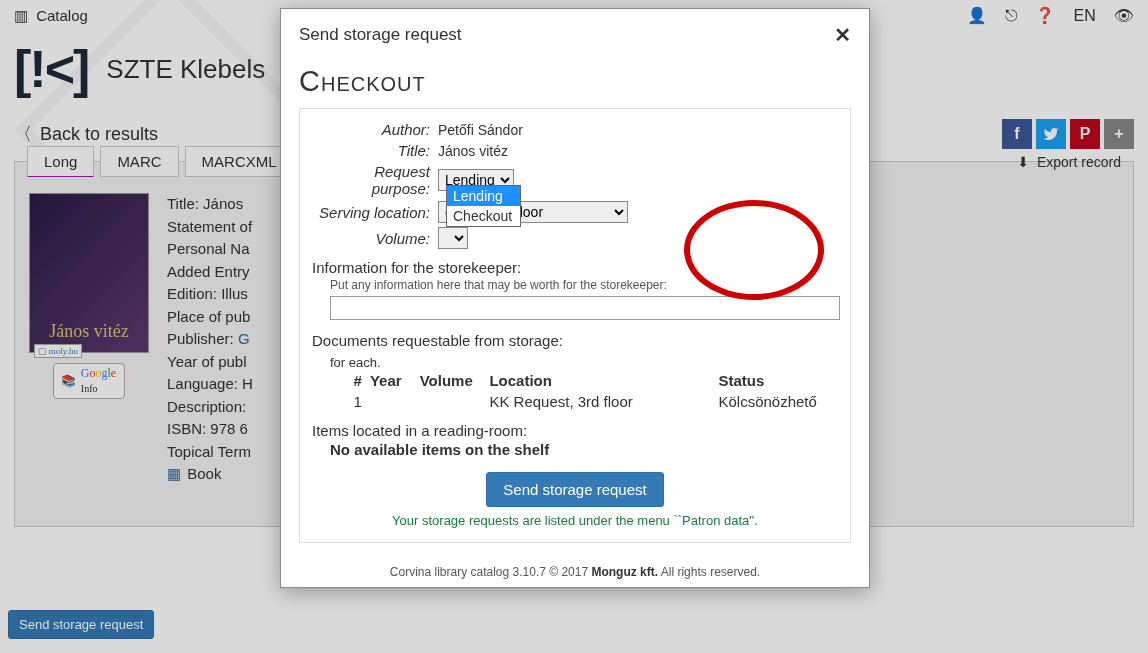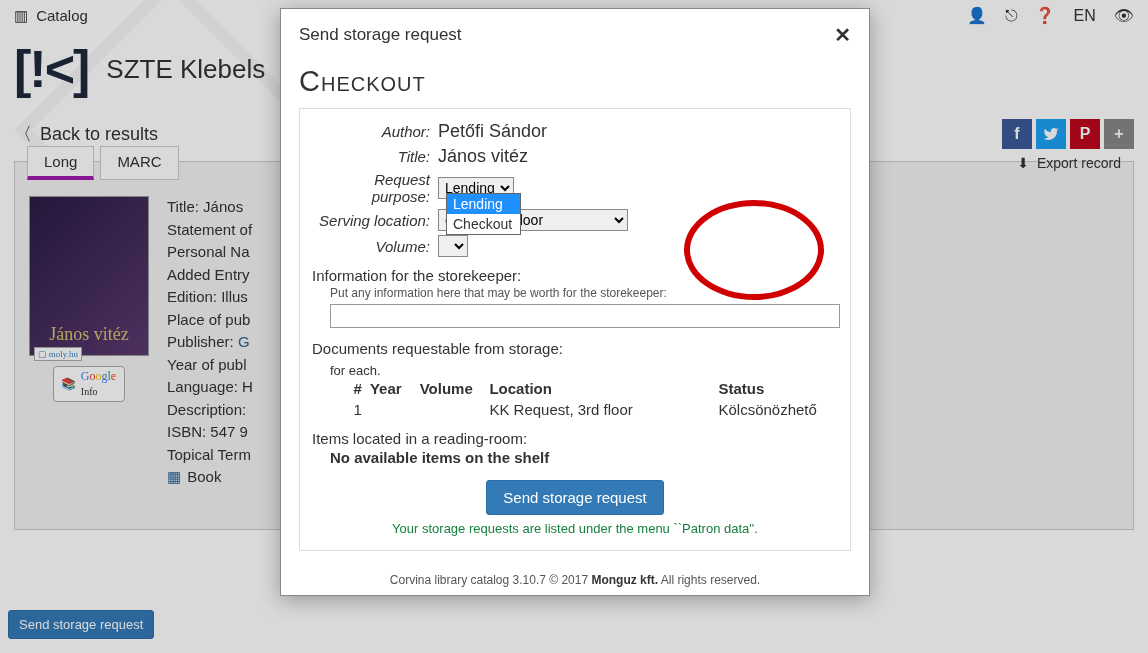--- a/index.html
+++ b/index.html
@@ -84,21 +84,21 @@
       padding: 0 12px;
     }
     .tabs { display: flex; gap: 6px; }
     .tab {
       background: #fff;
       border: 1px solid #ccc;
       padding: 6px 16px;
       font-size: 15px;
       cursor: pointer;
     }
-    .tab.active { border-bottom: 4px solid #a21caf; }
+    .tab.active { border-bottom: 1px solid #a21caf; }
     .export { display: flex; align-items: center; gap: 8px; font-size: 14px; cursor: pointer; }
     .detail-body { display: flex; gap: 18px; padding: 0 14px; }
     .cover-col { display: flex; flex-direction: column; align-items: center; gap: 10px; }
     .cover {
       width: 120px; height: 160px;
       background: linear-gradient(135deg, #2b1b45, #5a3a70);
       border: 1px solid #999;
       position: relative;
       color: #d8c070;
       display: flex; align-items: flex-end; justify-content: center;
@@ -156,21 +156,21 @@
     .section-title {
       font-variant: small-caps;
       font-size: 29px;
       letter-spacing: 1px;
       margin: 6px 0 10px;
       color: #333;
     }
     .checkout-box { border: 1px solid #ddd; padding: 8px 12px 14px; }
     .form-row { display: flex; align-items: center; margin: 4px 0; }
     .form-label { width: 126px; text-align: right; padding-right: 8px; font-size: 15px; font-style: italic; }
-    .form-val { font-size: 18px; }
+    .form-val { font-size: 14px; }
     select.fake-select {
       font-size: 14px; padding: 1px 2px;
       border: 1px solid #888;
       background: #efefef;
     }
     .dropdown-open {
       position: absolute;
       background: #fff;
       border: 1px solid #666;
       z-index: 30;
@@ -255,20 +255,21 @@
     <div class="sbtn pn">P</div>
     <div class="sbtn pl">+</div>
   </div>
 </div>
 
 <div class="detail-card">
   <div class="tabs-row">
     <div class="tabs">
       <div class="tab active">Long</div>
       <div class="tab">MARC</div>
+      <div class="tab">MARCXML</div>
     </div>
     <div class="export">
       <span>⬇</span>
       <span>Export record</span>
     </div>
   </div>
 
   <div class="detail-body">
     <div class="cover-col">
       <div class="cover">
@@ -284,21 +285,21 @@
       <div><span class="label">Title: János</span></div>
       <div><span class="label">Statement of</span></div>
       <div><span class="label">Personal Na</span></div>
       <div><span class="label">Added Entry</span></div>
       <div><span class="label">Edition: Illus</span></div>
       <div><span class="label">Place of pub</span></div>
       <div><span class="label">Publisher:</span> <span class="bluelink">G</span></div>
       <div><span class="label">Year of publ</span></div>
       <div><span class="label">Language: H</span></div>
       <div><span class="label">Description:</span></div>
-      <div><span class="label">ISBN: 547 9</span></div>
+      <div><span class="label">ISBN: 978 6</span></div>
       <div><span class="label">Topical Term</span></div>
       <div class="book-line">
           <span style="color:#2a6496">▦</span> 
           <span>Book</span>
         </div>
     </div>
   </div>
 </div>
 
 <button class="send-req-btn">Send storage request</button>

